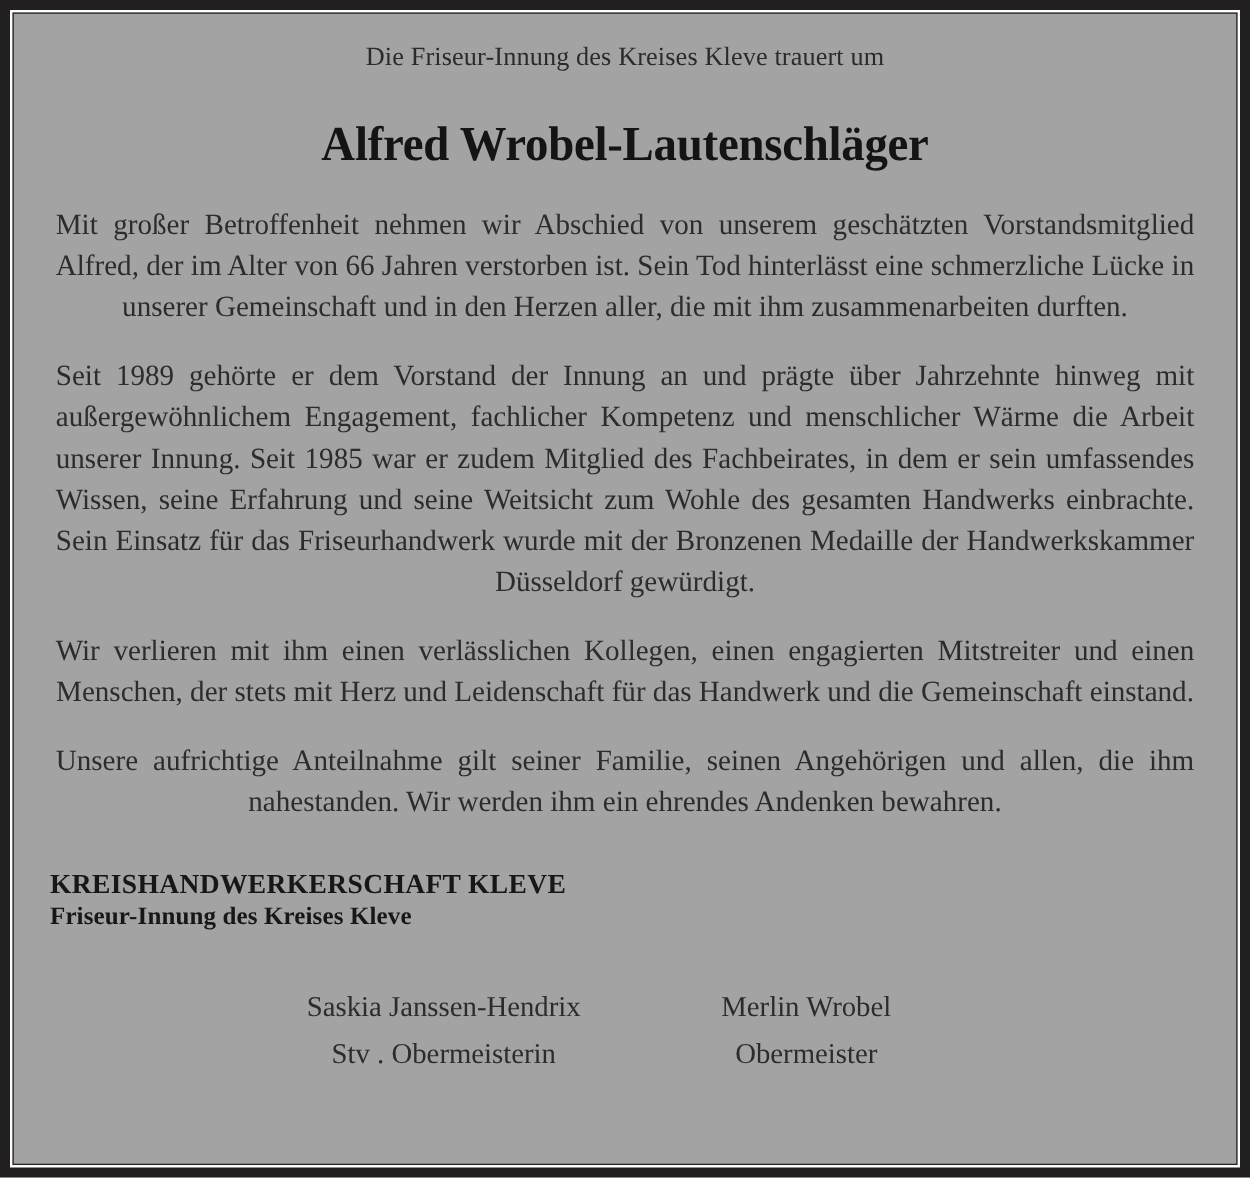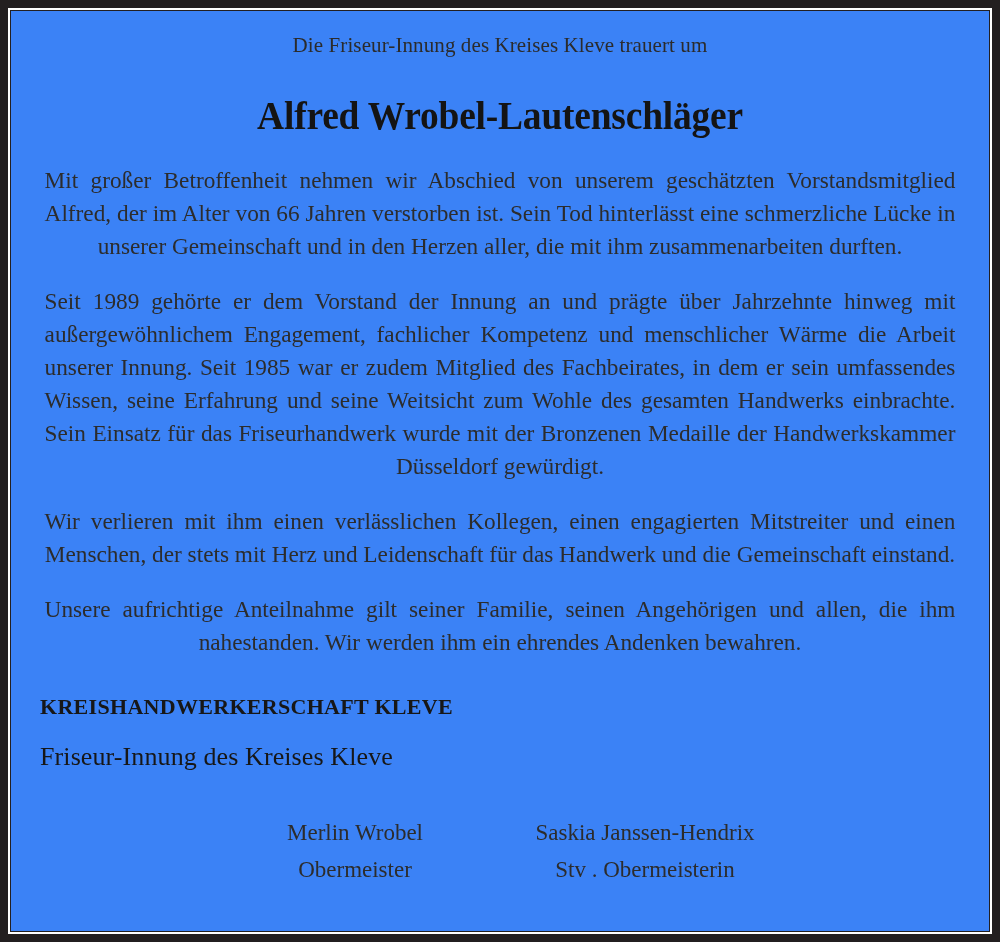--- a/index.html
+++ b/index.html
@@ -30,21 +30,21 @@
     width: 100%;
     height: 100%;
     background: #ffffff;
     padding: 2px;
   }
   
   .notice-inner {
     width: 100%;
     height: 100%;
     border: 1px solid #231f20;
-    background: #3b82f6;
+    background: #a3a3a3;
     overflow: hidden;
   }
 
   .notice-body {
     padding: 0 29px;
     height: 100%;
   }
 
   
   .tagline {
@@ -92,26 +92,26 @@
     margin-top: 34px;
   }
   .org-primary {
     font-size: 22px;
     font-weight: bold;
     color: #171717;
     letter-spacing: 0.3px;
     line-height: 1.25;
   }
   .org-secondary {
-    font-size: 26px;
-    font-weight: normal;
+    font-size: 20px;
+    font-weight: bold;
     color: #171717;
     letter-spacing: 0.1px;
     line-height: 1.25;
-    margin-top: 20px;
+    margin-top: 0;
   }
 
   
   .signatories {
     display: flex;
     justify-content: center;
     margin-top: 44px;
   }
   .signatory {
     width: 290px;
@@ -148,25 +148,25 @@
           <p class="eulogy-paragraph">Unsere aufrichtige Anteilnahme gilt seiner Familie, seinen Angehörigen und allen, die ihm nahestanden. Wir werden ihm ein ehrendes Andenken bewahren.</p>
         </div>
 
         <div class="organisation">
           <div class="org-primary">KREISHANDWERKERSCHAFT KLEVE</div>
           <div class="org-secondary">Friseur-Innung des Kreises Kleve</div>
         </div>
 
         <div class="signatories">
           <div class="signatory">
+            <div class="signatory-name">Saskia Janssen-Hendrix</div>
+            <div class="signatory-role">Stv . Obermeisterin</div>
+          </div>
+          <div class="signatory">
             <div class="signatory-name">Merlin Wrobel</div>
             <div class="signatory-role">Obermeister</div>
-          </div>
-          <div class="signatory">
-            <div class="signatory-name">Saskia Janssen-Hendrix</div>
-            <div class="signatory-role">Stv . Obermeisterin</div>
           </div>
         </div>
 
       </div>
     </div>
   </div>
 </div>
 
 </body></html>

